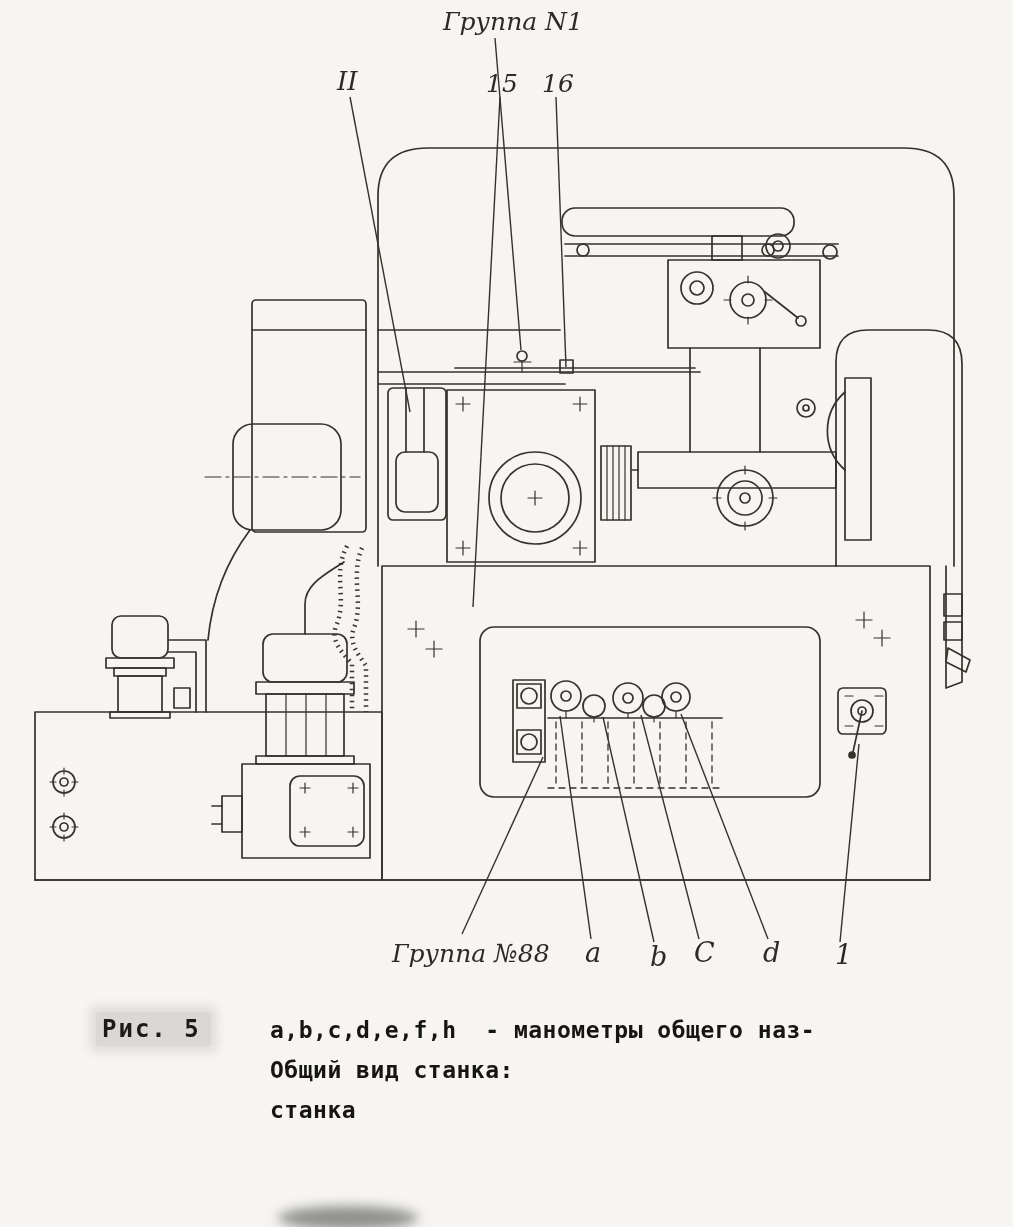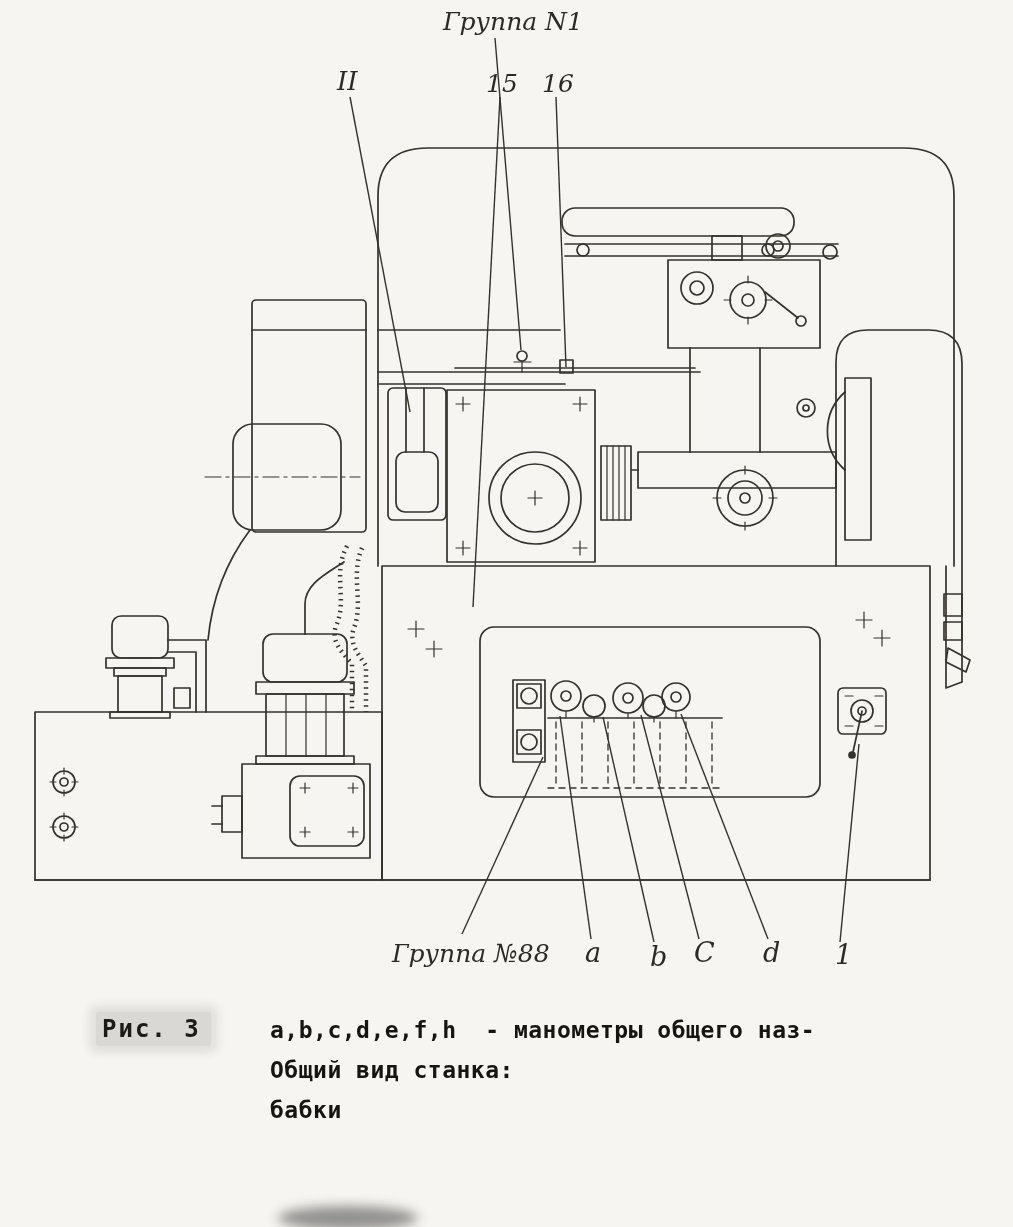--- a/index.html
+++ b/index.html
@@ -245,22 +245,22 @@
       <text x="392" y="962" font-size="25">Группа №88</text>
       <text x="585" y="962" font-size="27">a</text>
       <text x="650" y="966" font-size="27">b</text>
       <text x="694" y="962" font-size="27">C</text>
       <text x="763" y="962" font-size="27">d</text>
       <text x="835" y="964" font-size="27">1</text>
     </g>
   </svg>
 
   <div class="caption-area">
-    <div class="fig-label">Рис. 3</div>
+    <div class="fig-label">Рис. 5</div>
     <div class="caption-block">
       <div class="caption-line">a,b,c,d,e,f,h  - манометры общего наз-</div>
       <div class="caption-line">Общий вид станка:</div>
-      <div class="caption-line">бабки</div>
+      <div class="caption-line">станка</div>
     </div>
   </div>
 
   <div class="smudge-bottom"></div>
 </div>
 
 </body></html>

